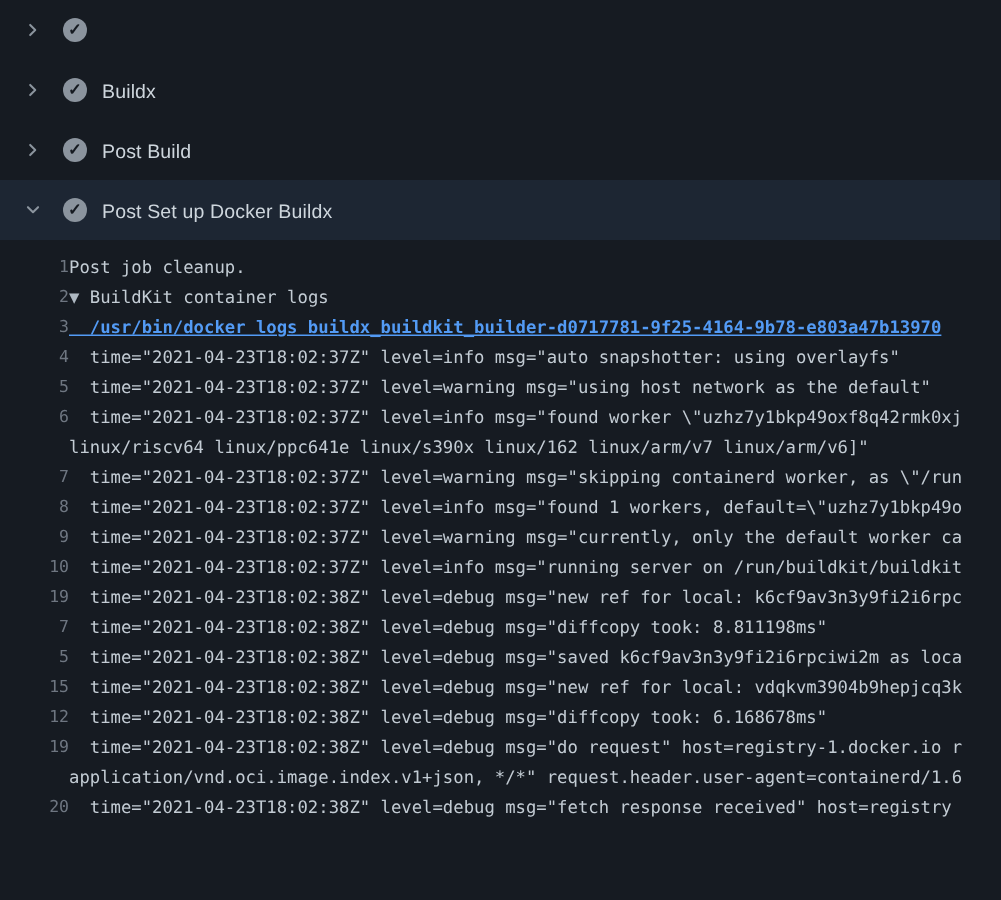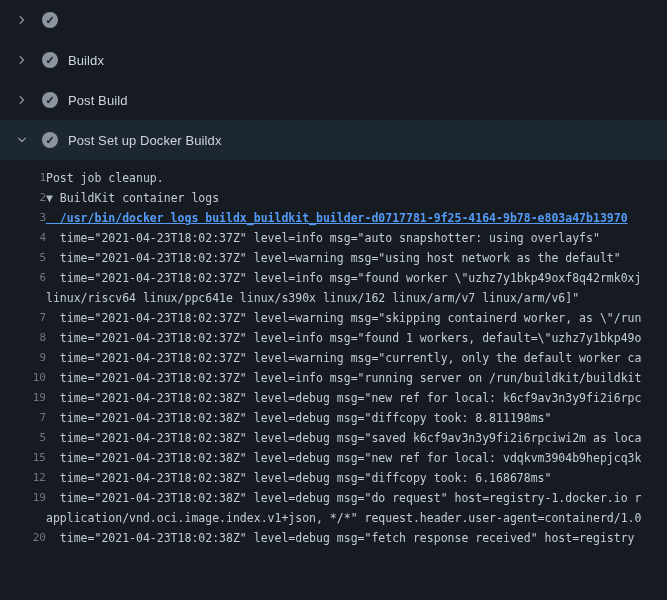--- a/index.html
+++ b/index.html
@@ -194,20 +194,20 @@
       <div class="log-row">
         <a class="line-num">12</a>
         <span class="line-text">  time="2021-04-23T18:02:38Z" level=debug msg="diffcopy took: 6.168678ms"</span>
       </div>
       <div class="log-row">
         <a class="line-num">19</a>
         <span class="line-text">  time="2021-04-23T18:02:38Z" level=debug msg="do request" host=registry-1.docker.io r</span>
       </div>
       <div class="log-row">
         <a class="line-num"></a>
-        <span class="line-text">application/vnd.oci.image.index.v1+json, */*" request.header.user-agent=containerd/1.0</span>
+        <span class="line-text">application/vnd.oci.image.index.v1+json, */*" request.header.user-agent=containerd/1.6</span>
       </div>
       <div class="log-row">
         <a class="line-num">20</a>
         <span class="line-text">  time="2021-04-23T18:02:38Z" level=debug msg="fetch response received" host=registry</span>
       </div>
     </div>
 </div>
 
 </body></html>

